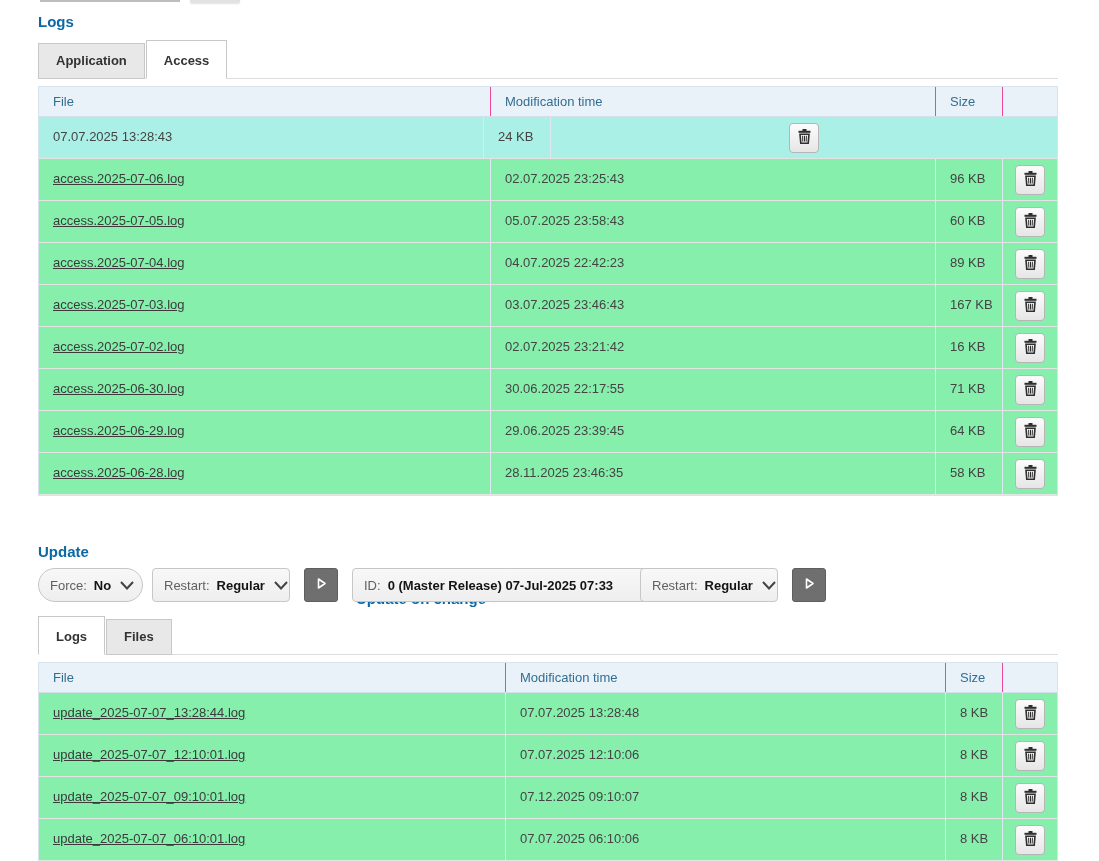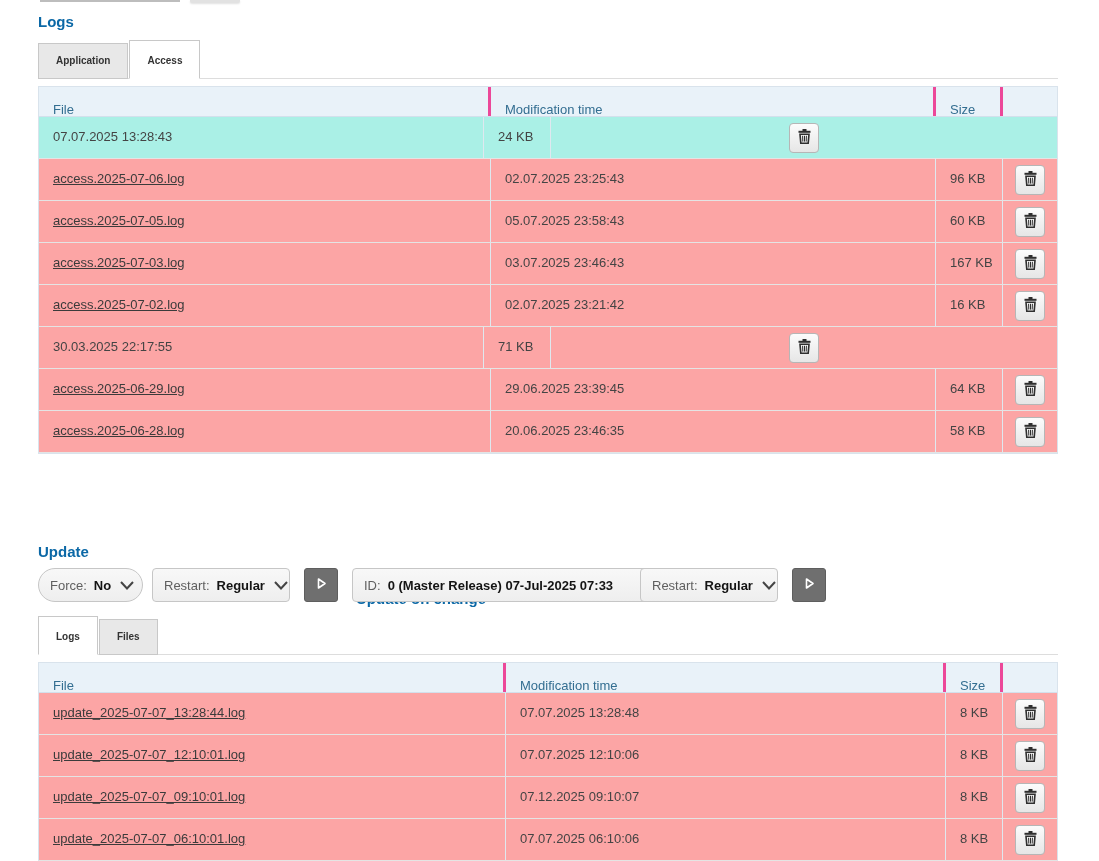--- a/index.html
+++ b/index.html
@@ -8,30 +8,30 @@
     background:#fff; font-family:"Liberation Sans", sans-serif;
   }
   
   .input-remnant { position:absolute; left:40px; top:0; width:140px; height:2px; background:#bdbdbd; }
   .button-remnant { position:absolute; left:190px; top:0; width:50px; height:3px; background:#e2e2e2; border-radius:0 0 2px 2px; box-shadow:0 1px 2px rgba(0,0,0,.12); }
 
   .section-title { position:absolute; font-size:15px; font-weight:bold; color:#0b68a6; white-space:nowrap; }
 
   
   .tabbar { position:absolute; left:38px; width:1020px; height:39px; display:flex; align-items:flex-end; box-shadow: inset 0 -1px 0 #ddd; }
-  .tab { box-sizing:border-box; height:36px; line-height:34px; padding:0 17px; font-size:10px; font-weight:bold;
+  .tab { box-sizing:border-box; height:36px; line-height:34px; padding:0 17px; font-size:13px; font-weight:bold;
          color:#333; background:#e8e8e8; border:1px solid #c8c8c8; margin-right:1px; cursor:pointer; white-space:nowrap; }
   .tab.active { background:#fff; height:39px; line-height:40px; border-bottom:1px solid #fff; position:relative; z-index:2;text-align:center; }
 
   
   .table { position:absolute; left:38px; width:1020px; box-sizing:border-box; border:1px solid #d9e3ec; background:#fff; }
   .thead { display:flex; background:#e9f2f9; height:29px; border-bottom:1px solid #d3e0ec; color:#336e91; font-size:13px; }
-  .th { box-sizing:border-box; padding:8px 14px; line-height:29px; border-right:3px solid #ec4899; white-space:nowrap; overflow:hidden; }
+  .th { box-sizing:border-box; padding:0 14px; line-height:29px; border-right:1px solid #ec4899; white-space:nowrap; overflow:hidden; }
   .th.c-act { border-right:none; padding:0; }
-  .trow { display:flex; height:41px; border-bottom:1px solid #e4e4e4; background:#fca5a5; font-size:13px; color:#444; }
+  .trow { display:flex; height:41px; border-bottom:1px solid #e4e4e4; background:#86efac; font-size:13px; color:#444; }
   .trow.hl { background:#aaf0e6; }
   .td { box-sizing:border-box; padding:0 14px; line-height:40px; border-right:1px solid #dfe8ef; white-space:nowrap; overflow:hidden; }
   .td.c-act { border-right:none; padding:0; display:flex; align-items:center; justify-content:center; }
   .t1 .c-file{ width:452px; } .t1 .c-time{ width:445px; } .t1 .c-size{ width:67px; } .t1 .c-act{ flex:1; }
   .t2 .c-file{ width:467px; } .t2 .c-time{ width:440px; } .t2 .c-size{ width:57px; } .t2 .c-act{ flex:1; }
   .flink { color:#3b3b3b; text-decoration:underline; cursor:pointer; }
 
   .del-btn { width:30px; height:30px; box-sizing:border-box; border:1px solid #b6b6b6; border-radius:4px;
              background:linear-gradient(#fcfcfc,#e6e6e6); display:flex; align-items:center; justify-content:center;
              cursor:pointer; padding:0; }
@@ -128,20 +128,37 @@
               <rect x="0.5" y="1.8" width="12" height="2" fill="#2f2f2f"></rect>
               <path d="M2 5.2 h9 l-0.8 9 h-7.4 z" fill="none" stroke="#2f2f2f" stroke-width="1.6"></path>
               <line x1="4.6" y1="6.8" x2="4.8" y2="12.6" stroke="#2f2f2f"></line>
               <line x1="6.5" y1="6.8" x2="6.5" y2="12.6" stroke="#2f2f2f"></line>
               <line x1="8.4" y1="6.8" x2="8.2" y2="12.6" stroke="#2f2f2f"></line>
             </svg></span>
         </button>
       </div>
   </div>
   <div class="trow">
+    <div class="td c-file"><a class="flink">access.2025-07-04.log</a></div>
+    <div class="td c-time">04.07.2025 22:42:23</div>
+    <div class="td c-size">89 KB</div>
+    <div class="td c-act">
+        <button class="del-btn">
+          <span><svg width="13" height="15" viewBox="0 0 13 15">
+              <rect x="4.5" y="0" width="4" height="2" fill="#2f2f2f"></rect>
+              <rect x="0.5" y="1.8" width="12" height="2" fill="#2f2f2f"></rect>
+              <path d="M2 5.2 h9 l-0.8 9 h-7.4 z" fill="none" stroke="#2f2f2f" stroke-width="1.6"></path>
+              <line x1="4.6" y1="6.8" x2="4.8" y2="12.6" stroke="#2f2f2f"></line>
+              <line x1="6.5" y1="6.8" x2="6.5" y2="12.6" stroke="#2f2f2f"></line>
+              <line x1="8.4" y1="6.8" x2="8.2" y2="12.6" stroke="#2f2f2f"></line>
+            </svg></span>
+        </button>
+      </div>
+  </div>
+  <div class="trow">
     <div class="td c-file"><a class="flink">access.2025-07-03.log</a></div>
     <div class="td c-time">03.07.2025 23:46:43</div>
     <div class="td c-size">167 KB</div>
     <div class="td c-act">
         <button class="del-btn">
           <span><svg width="13" height="15" viewBox="0 0 13 15">
               <rect x="4.5" y="0" width="4" height="2" fill="#2f2f2f"></rect>
               <rect x="0.5" y="1.8" width="12" height="2" fill="#2f2f2f"></rect>
               <path d="M2 5.2 h9 l-0.8 9 h-7.4 z" fill="none" stroke="#2f2f2f" stroke-width="1.6"></path>
               <line x1="4.6" y1="6.8" x2="4.8" y2="12.6" stroke="#2f2f2f"></line>
@@ -162,21 +179,22 @@
               <rect x="0.5" y="1.8" width="12" height="2" fill="#2f2f2f"></rect>
               <path d="M2 5.2 h9 l-0.8 9 h-7.4 z" fill="none" stroke="#2f2f2f" stroke-width="1.6"></path>
               <line x1="4.6" y1="6.8" x2="4.8" y2="12.6" stroke="#2f2f2f"></line>
               <line x1="6.5" y1="6.8" x2="6.5" y2="12.6" stroke="#2f2f2f"></line>
               <line x1="8.4" y1="6.8" x2="8.2" y2="12.6" stroke="#2f2f2f"></line>
             </svg></span>
         </button>
       </div>
   </div>
   <div class="trow">
-    <div class="td c-time">30.03.2025 22:17:55</div>
+    <div class="td c-file"><a class="flink">access.2025-06-30.log</a></div>
+    <div class="td c-time">30.06.2025 22:17:55</div>
     <div class="td c-size">71 KB</div>
     <div class="td c-act">
         <button class="del-btn">
           <span><svg width="13" height="15" viewBox="0 0 13 15">
               <rect x="4.5" y="0" width="4" height="2" fill="#2f2f2f"></rect>
               <rect x="0.5" y="1.8" width="12" height="2" fill="#2f2f2f"></rect>
               <path d="M2 5.2 h9 l-0.8 9 h-7.4 z" fill="none" stroke="#2f2f2f" stroke-width="1.6"></path>
               <line x1="4.6" y1="6.8" x2="4.8" y2="12.6" stroke="#2f2f2f"></line>
               <line x1="6.5" y1="6.8" x2="6.5" y2="12.6" stroke="#2f2f2f"></line>
               <line x1="8.4" y1="6.8" x2="8.2" y2="12.6" stroke="#2f2f2f"></line>
@@ -196,21 +214,21 @@
               <path d="M2 5.2 h9 l-0.8 9 h-7.4 z" fill="none" stroke="#2f2f2f" stroke-width="1.6"></path>
               <line x1="4.6" y1="6.8" x2="4.8" y2="12.6" stroke="#2f2f2f"></line>
               <line x1="6.5" y1="6.8" x2="6.5" y2="12.6" stroke="#2f2f2f"></line>
               <line x1="8.4" y1="6.8" x2="8.2" y2="12.6" stroke="#2f2f2f"></line>
             </svg></span>
         </button>
       </div>
   </div>
   <div class="trow">
     <div class="td c-file"><a class="flink">access.2025-06-28.log</a></div>
-    <div class="td c-time">20.06.2025 23:46:35</div>
+    <div class="td c-time">28.11.2025 23:46:35</div>
     <div class="td c-size">58 KB</div>
     <div class="td c-act">
         <button class="del-btn">
           <span><svg width="13" height="15" viewBox="0 0 13 15">
               <rect x="4.5" y="0" width="4" height="2" fill="#2f2f2f"></rect>
               <rect x="0.5" y="1.8" width="12" height="2" fill="#2f2f2f"></rect>
               <path d="M2 5.2 h9 l-0.8 9 h-7.4 z" fill="none" stroke="#2f2f2f" stroke-width="1.6"></path>
               <line x1="4.6" y1="6.8" x2="4.8" y2="12.6" stroke="#2f2f2f"></line>
               <line x1="6.5" y1="6.8" x2="6.5" y2="12.6" stroke="#2f2f2f"></line>
               <line x1="8.4" y1="6.8" x2="8.2" y2="12.6" stroke="#2f2f2f"></line>

